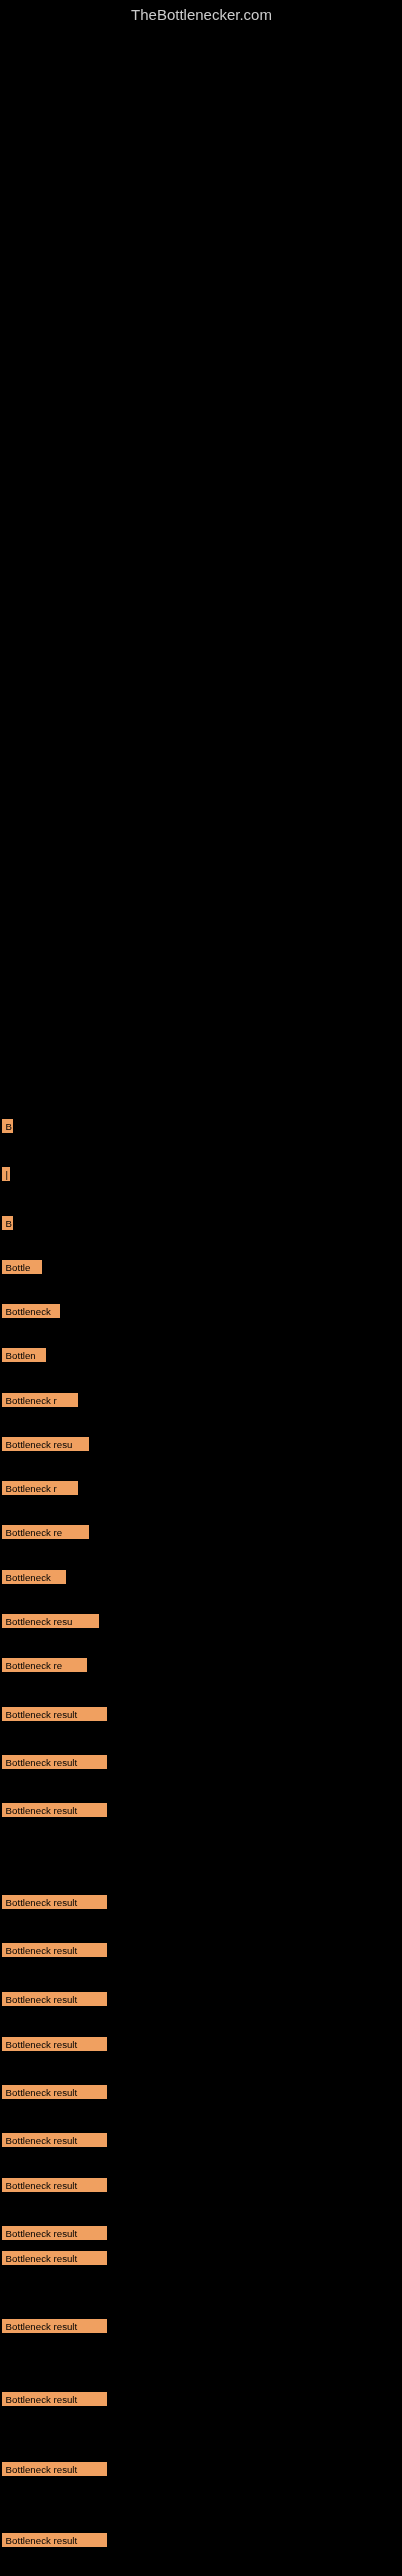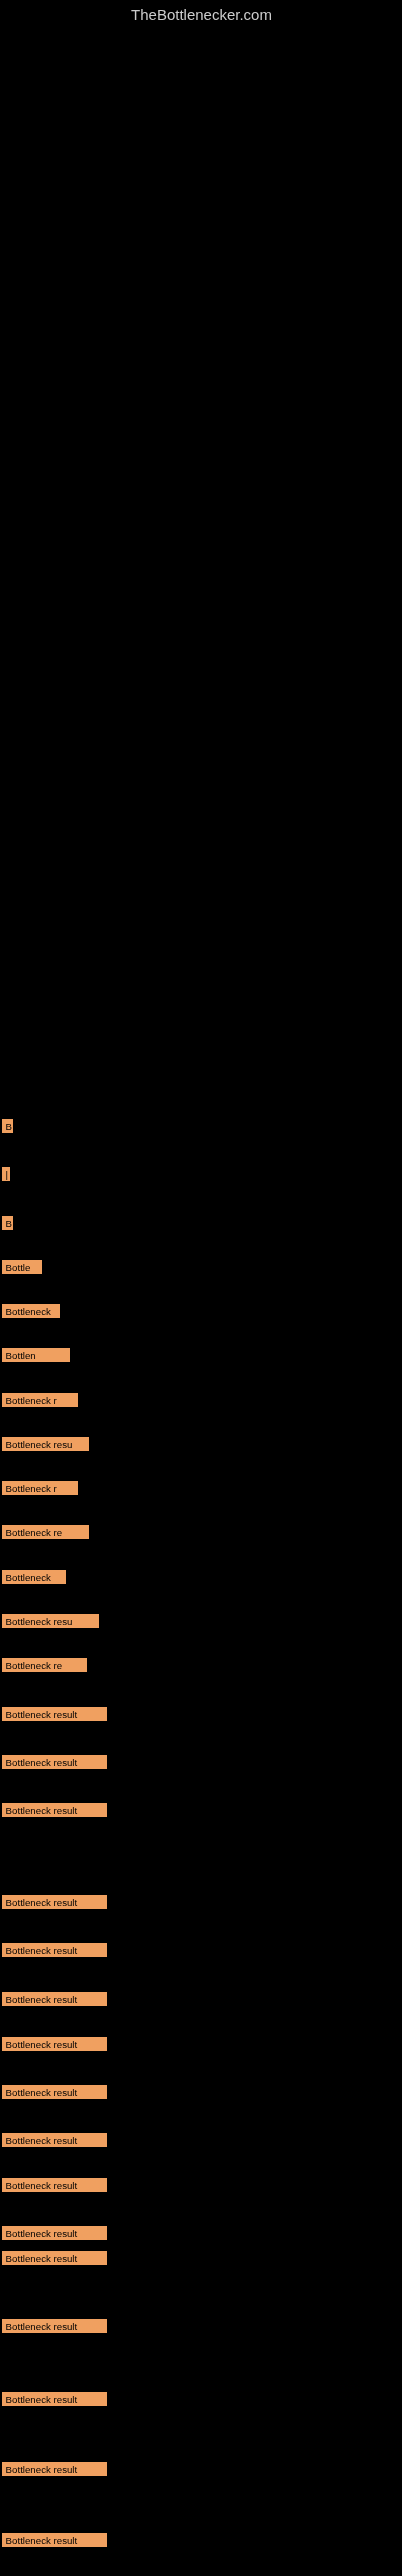--- a/index.html
+++ b/index.html
@@ -50,21 +50,21 @@
 <div>
   <span class="site-title">TheBottlenecker.com</span>
 </div>
 
 <div class="bottleneck-labels-container" id="labels-container">
 <div class="bottleneck-label" style="top: 1119px; left: 1.6px; width: 11.3px;">B</div>
     <div class="bottleneck-label" style="top: 1167px; left: 1.6px; width: 6.4px;">|</div>
     <div class="bottleneck-label" style="top: 1216px; left: 1.6px; width: 11.3px;">B</div>
     <div class="bottleneck-label" style="top: 1260px; left: 1.6px; width: 40px;">Bottle</div>
     <div class="bottleneck-label" style="top: 1304px; left: 1.6px; width: 58px;">Bottleneck</div>
-    <div class="bottleneck-label" style="top: 1348px; left: 1.6px; width: 68px;">Bottlen</div>
+    <div class="bottleneck-label" style="top: 1348px; left: 1.6px; width: 44px;">Bottlen</div>
     <div class="bottleneck-label" style="top: 1393px; left: 1.6px; width: 76px;">Bottleneck r</div>
     <div class="bottleneck-label" style="top: 1437px; left: 1.6px; width: 87px;">Bottleneck resu</div>
     <div class="bottleneck-label" style="top: 1481px; left: 1.6px; width: 76px;">Bottleneck r</div>
     <div class="bottleneck-label" style="top: 1525px; left: 1.6px; width: 87px;">Bottleneck re</div>
     <div class="bottleneck-label" style="top: 1570px; left: 1.6px; width: 64px;">Bottleneck</div>
     <div class="bottleneck-label" style="top: 1614px; left: 1.6px; width: 97px;">Bottleneck resu</div>
     <div class="bottleneck-label" style="top: 1658px; left: 1.6px; width: 85px;">Bottleneck re</div>
     <div class="bottleneck-label" style="top: 1707px; left: 1.6px; width: 105px;">Bottleneck result</div>
     <div class="bottleneck-label" style="top: 1755px; left: 1.6px; width: 105px;">Bottleneck result</div>
     <div class="bottleneck-label" style="top: 1803px; left: 1.6px; width: 105px;">Bottleneck result</div>

